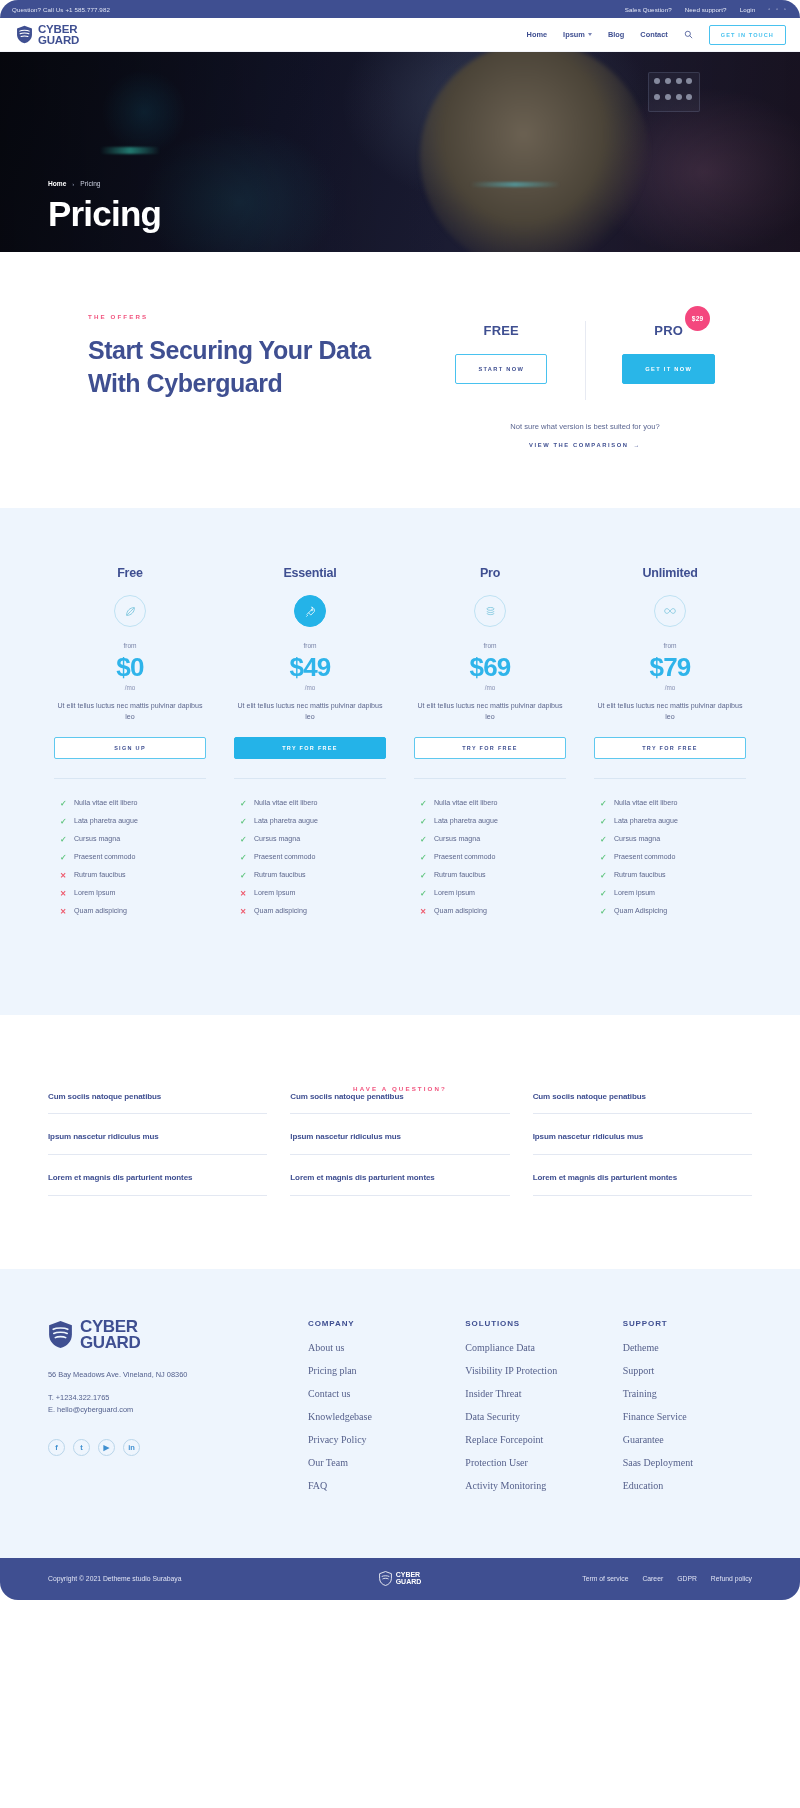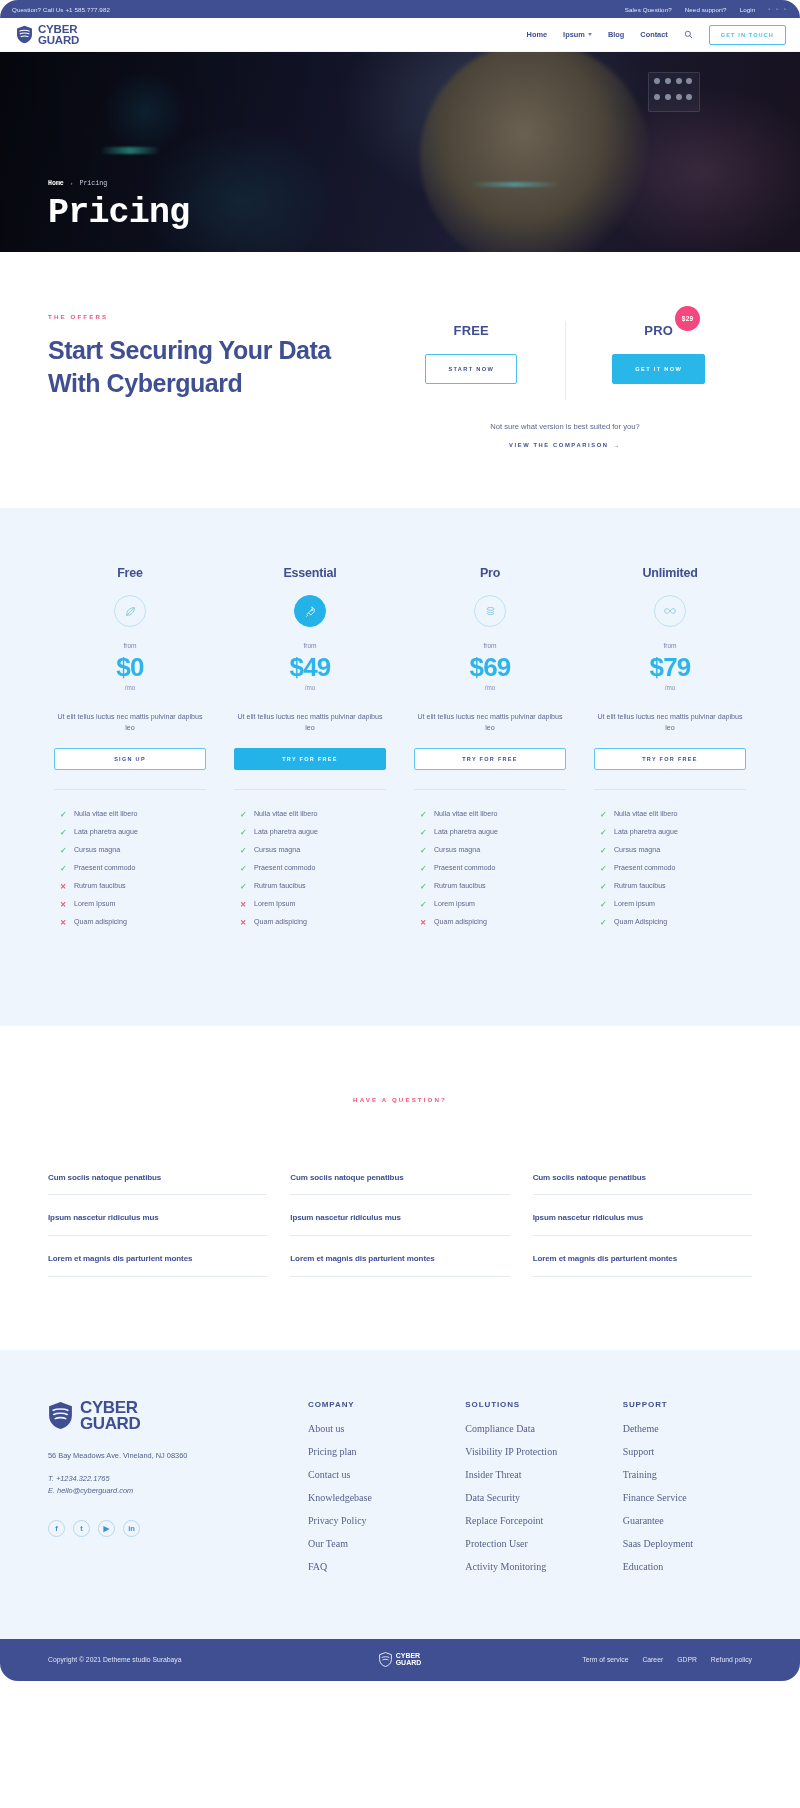--- a/index.html
+++ b/index.html
@@ -74,21 +74,20 @@
     background: #fff;
     cursor: pointer;
   }
 
   
   .hero {
     height: 200px;
     position: relative;
     background: #7f1d1d;
     overflow: hidden;
-    font-family: Liberation Mono, monospace;
   }
   .hero-img {
     position: absolute; inset: 0;
     background:
       radial-gradient(ellipse 220px 150px at 62% 25%, rgba(60,70,95,0.75), transparent 70%),
       radial-gradient(ellipse 170px 120px at 88% 60%, rgba(120,80,110,0.45), transparent 70%),
       radial-gradient(ellipse 140px 110px at 30% 75%, rgba(25,60,80,0.55), transparent 70%),
       radial-gradient(circle 60px at 18% 30%, rgba(20,90,120,0.35), transparent 70%),
       linear-gradient(115deg, #0a0d18 0%, #121428 35%, #1b1c33 60%, #241a2e 100%);
   }
@@ -137,21 +136,21 @@
     line-height: 1;
   }
 
   
   .offers {
     background: #ffffff;
     padding: 55px 48px 60px 48px;
     display: flex;
     align-items: flex-start;
   }
-  .offers-left { width: 330px; padding-top: 6px; }
+  .offers-left { width: 330px; padding-top: 6px; margin-left: 40px; }
   .kicker {
     color: #f1557f;
     font-size: 6.2px;
     font-weight: bold;
     letter-spacing: 2.1px;
   }
   .offers-h {
     margin-top: 14px;
     font-size: 25px;
     line-height: 1.32;
@@ -264,21 +263,21 @@
   .card-price {
     margin-top: 5px;
     font-size: 26px;
     font-weight: bold;
     color: #2fb4ea;
     letter-spacing: -0.8px;
     line-height: 1;
   }
   .card-permo { margin-top: 4px; font-size: 6.4px; color: #8a93b4; }
   .card-desc {
-    margin-top: 21px;
+    margin-top: 10px;
     font-size: 7.1px;
     line-height: 1.55;
     color: #5d678d;
   }
   .card-btn {
     margin-top: 14px;
     display: block;
     width: 100%;
     border: 1px solid #5ec8ef;
     background: #fff;
@@ -308,21 +307,20 @@
     padding: 70px 48px 55px 48px;
   }
   .faq-kicker {
     text-align: center;
     color: #f1557f;
     font-size: 6.2px;
     font-weight: bold;
     letter-spacing: 2.1px;
   }
   .faq-cols {
-    margin-top: 70px;
     display: flex;
     gap: 23px;
   }
   .faq-col { flex: 1; }
   .faq-item {
     padding: 0 0 13px 0;
     border-bottom: 1px solid #e3e8f2;
     margin-bottom: 18px;
     font-size: 8px;
     font-weight: bold;
@@ -338,21 +336,21 @@
     display: flex;
   }
   .f-brand { width: 250px; }
   .f-logo { display: flex; align-items: center; gap: 7px; }
   .f-logo-mark { width: 25px; height: 29px; }
   .f-logo-text {
     font-size: 17px; font-weight: bold; line-height: 0.92;
     color: #3f4f91; letter-spacing: -0.4px;
   }
   .f-addr { margin-top: 20px; font-size: 7.4px; color: #53608d; }
-  .f-contact { margin-top: 13px; font-size: 7.4px; color: #53608d; line-height: 1.65; font-style: italic; }
+  .f-contact { margin-top: 13px; font-size: 7.4px; color: #53608d; line-height: 1.65; }
   .socials { margin-top: 22px; display: flex; gap: 8px; }
   .soc {
     width: 17px; height: 17px; border-radius: 50%;
     border: 1px solid #b9d5ea;
     display: flex; align-items: center; justify-content: center;
     color: #3f8fd0; font-size: 7.5px; font-weight: bold;
     background: #eef5fd;
     cursor: pointer;
   }
   .f-cols { flex: 1; display: flex; gap: 28px; padding-left: 10px; }

